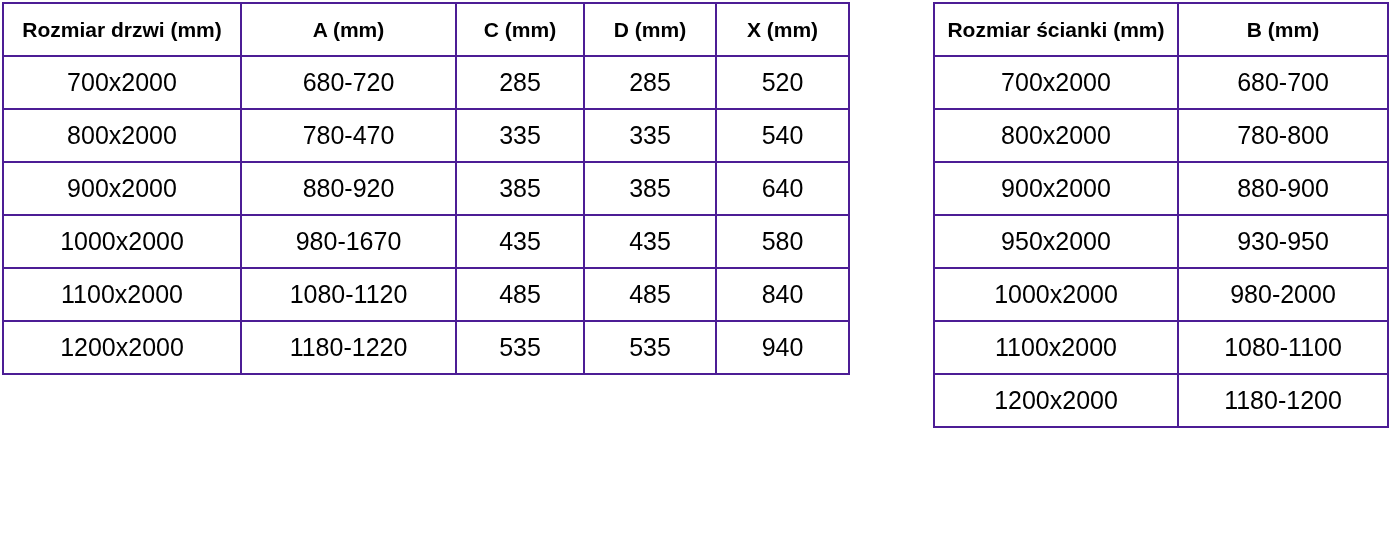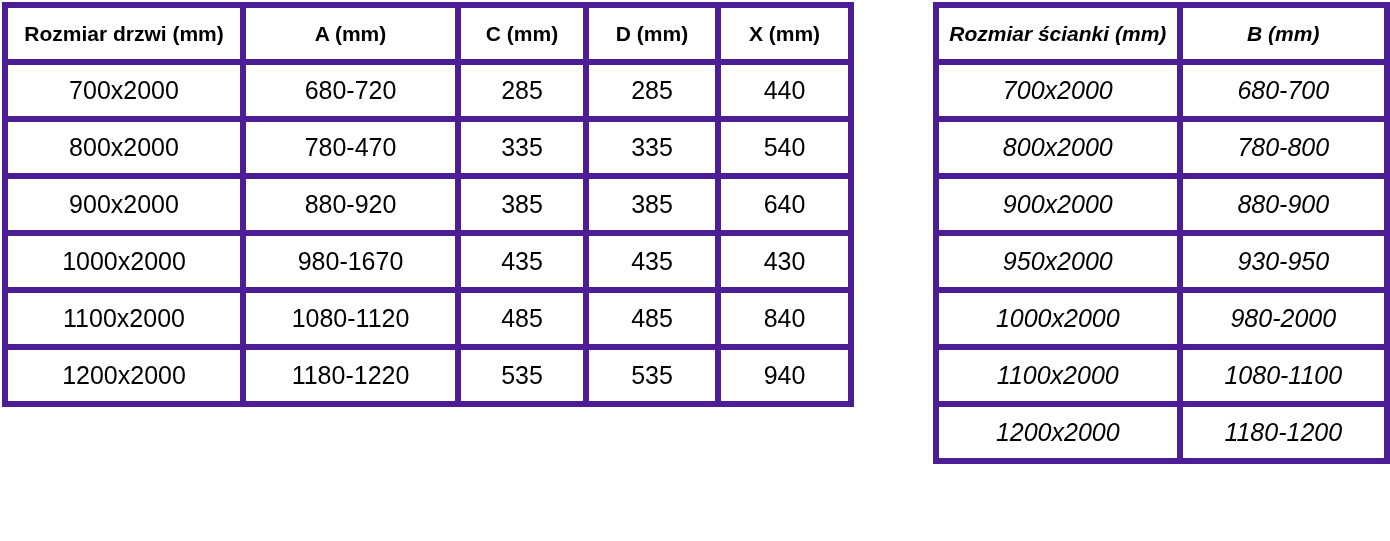--- a/index.html
+++ b/index.html
@@ -18,39 +18,39 @@
   table.spec {
     position: absolute;
     border-collapse: collapse;
     table-layout: fixed;
     border: 2px solid #000000;
     background: #ffffff;
     color: #000000;
   }
   table.spec th,
   table.spec td {
-    border: 6px solid #4c1d95;
+    border: 2px solid #4c1d95;
     text-align: center;
     vertical-align: middle;
     padding: 0 4px;
     overflow: hidden;
     white-space: nowrap;
   }
   table.spec th {
     font-size: 21px;
     font-weight: bold;
     height: 51px;
   }
   table.spec td {
     font-size: 25px;
     font-weight: normal;
     height: 51px;
   }
   #door-table { left: 2px; top: 2px; }
-  #wall-table { left: 933px; top: 2px; font-style: italic; }
+  #wall-table { left: 933px; top: 2px; }
 </style>
 </head>
 <body>
 
 <div class="canvas">
 
   <table class="spec" id="door-table">
     <colgroup>
       <col style="width:238px">
       <col style="width:215px">
@@ -66,42 +66,42 @@
           <th>D (mm)</th>
           <th>X (mm)</th>
         </tr>
       </thead>
       <tbody>
         <tr>
           <td>700x2000</td>
           <td>680-720</td>
           <td>285</td>
           <td>285</td>
-          <td>440</td>
+          <td>520</td>
         </tr>
         <tr>
           <td>800x2000</td>
           <td>780-470</td>
           <td>335</td>
           <td>335</td>
           <td>540</td>
         </tr>
         <tr>
           <td>900x2000</td>
           <td>880-920</td>
           <td>385</td>
           <td>385</td>
           <td>640</td>
         </tr>
         <tr>
           <td>1000x2000</td>
           <td>980-1670</td>
           <td>435</td>
           <td>435</td>
-          <td>430</td>
+          <td>580</td>
         </tr>
         <tr>
           <td>1100x2000</td>
           <td>1080-1120</td>
           <td>485</td>
           <td>485</td>
           <td>840</td>
         </tr>
         <tr>
           <td>1200x2000</td>

